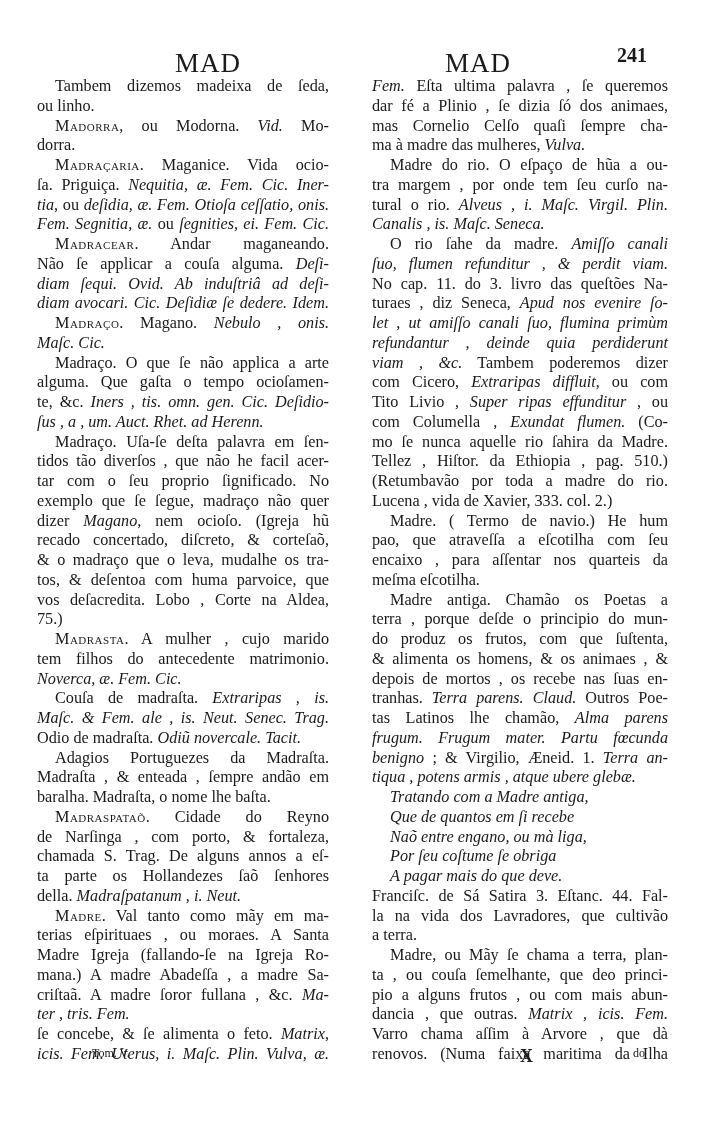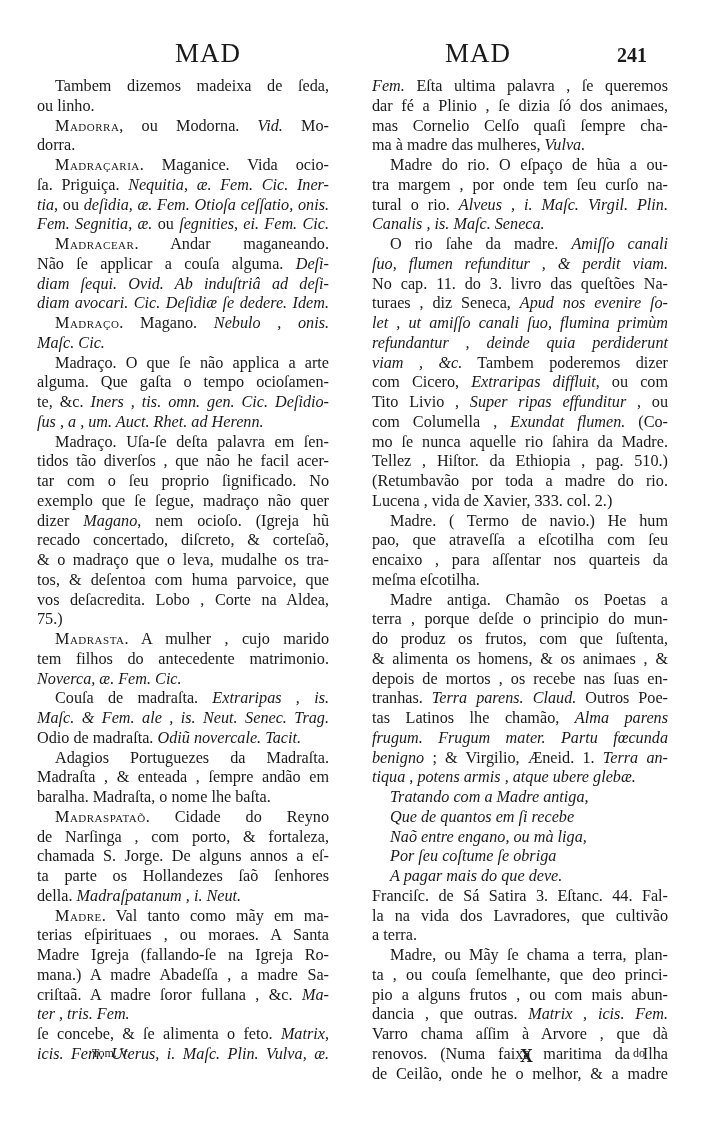--- a/index.html
+++ b/index.html
@@ -1,19 +1,19 @@
 <!DOCTYPE html>
 <html><head>
 <meta charset="utf-8">
 <style>
   html, body { margin:0; padding:0; background:#ffffff; }
   body { width:709px; height:1121px; position:relative; overflow:hidden;
          font-family:"Liberation Serif","DejaVu Serif",serif; color:#1a1a1a; }
   .page { position:absolute; left:0; top:0; width:709px; height:1121px; }
-  .running-head { position:absolute; top:38px; font-size:27px; font-weight:normal; letter-spacing:1px; }
+  .running-head { position:absolute; top:48px; font-size:27px; font-weight:normal; letter-spacing:1px; }
   .rh-left { left:175px; }
   .rh-right { left:445px; }
   .page-no { position:absolute; top:44px; left:617px; font-size:20px; font-weight:bold; }
   .col { position:absolute; top:77px; }
   .col-left { left:37px; width:292px; }
   .col-right { left:372px; width:296px; }
   .ln { height:19.75px; line-height:19.75px; font-size:16.2px; white-space:nowrap;
         text-align:justify; text-align-last:justify; overflow:visible; }
   .ln.last { text-align-last:left; }
   .ln.ind { padding-left:18px; }
@@ -66,21 +66,21 @@
       <div class="ln"><span class="rm">tem filhos do antecedente matrimonio.</span></div>
       <div class="ln last"><span class="it">Noverca, æ. Fem. Cic.</span></div>
       <div class="ln ind"><span class="rm">Couſa de madraſta. </span><span class="it">Extraripas , is.</span></div>
       <div class="ln"><span class="it">Maſc. &amp; Fem. ale , is. Neut. Senec. Trag.</span></div>
       <div class="ln last"><span class="rm">Odio de madraſta. </span><span class="it">Odiũ novercale. Tacit.</span></div>
       <div class="ln ind"><span class="rm">Adagios Portuguezes da Madraſta.</span></div>
       <div class="ln"><span class="rm">Madraſta , &amp; enteada , ſempre andão em</span></div>
       <div class="ln last"><span class="rm">baralha. Madraſta, o nome lhe baſta.</span></div>
       <div class="ln ind"><span class="sc">Madraspataõ</span><span class="rm">. Cidade do Reyno</span></div>
       <div class="ln"><span class="rm">de Narſinga , com porto, &amp; fortaleza,</span></div>
-      <div class="ln"><span class="rm">chamada S. Jorge. De alguns annos a eſ-</span></div>
+      <div class="ln"><span class="rm">chamada S. Trag. De alguns annos a eſ-</span></div>
       <div class="ln"><span class="rm">ta parte os Hollandezes ſaõ ſenhores</span></div>
       <div class="ln last"><span class="rm">della. </span><span class="it">Madraſpatanum , i. Neut.</span></div>
       <div class="ln ind"><span class="sc">Madre</span><span class="rm">. Val tanto como mãy em ma-</span></div>
       <div class="ln"><span class="rm">terias eſpirituaes , ou moraes. A Santa</span></div>
       <div class="ln"><span class="rm">Madre Igreja (fallando-ſe na Igreja Ro-</span></div>
       <div class="ln"><span class="rm">mana.) A madre Abadeſſa , a madre Sa-</span></div>
       <div class="ln"><span class="rm">criſtaã. A madre ſoror fullana , &amp;c. </span><span class="it">Ma-</span></div>
       <div class="ln last"><span class="it">ter , tris. Fem.</span></div>
       <div class="ln"><span class="rm">ſe concebe, &amp; ſe alimenta o feto. </span><span class="it">Matrix,</span></div>
       <div class="ln"><span class="it">icis. Fem. Uterus, i. Maſc. Plin. Vulva, æ.</span></div>
@@ -129,19 +129,18 @@
       <div class="ln verse"><span class="it">A pagar mais do que deve.</span></div>
       <div class="ln"><span class="rm">Franciſc. de Sá Satira 3. Eſtanc. 44. Fal-</span></div>
       <div class="ln"><span class="rm">la na vida dos Lavradores, que cultivão</span></div>
       <div class="ln last"><span class="rm">a terra.</span></div>
       <div class="ln ind"><span class="rm">Madre, ou Mãy ſe chama a terra, plan-</span></div>
       <div class="ln"><span class="rm">ta , ou couſa ſemelhante, que deo princi-</span></div>
       <div class="ln"><span class="rm">pio a alguns frutos , ou com mais abun-</span></div>
       <div class="ln"><span class="rm">dancia , que outras. </span><span class="it">Matrix , icis. Fem.</span></div>
       <div class="ln"><span class="rm">Varro chama aſſim à Arvore , que dà</span></div>
       <div class="ln"><span class="rm">renovos. (Numa faixa maritima da Ilha</span></div>
-      <div class="ln"><span class="rm">de Ceilão, onde he o melhor, &amp; a madre</span></div>
     </div>
 
   <div class="foot tom">Tom. V.</div>
   <div class="foot sig">X</div>
   <div class="foot cw">do</div>
 </div>
 
 </body></html>

